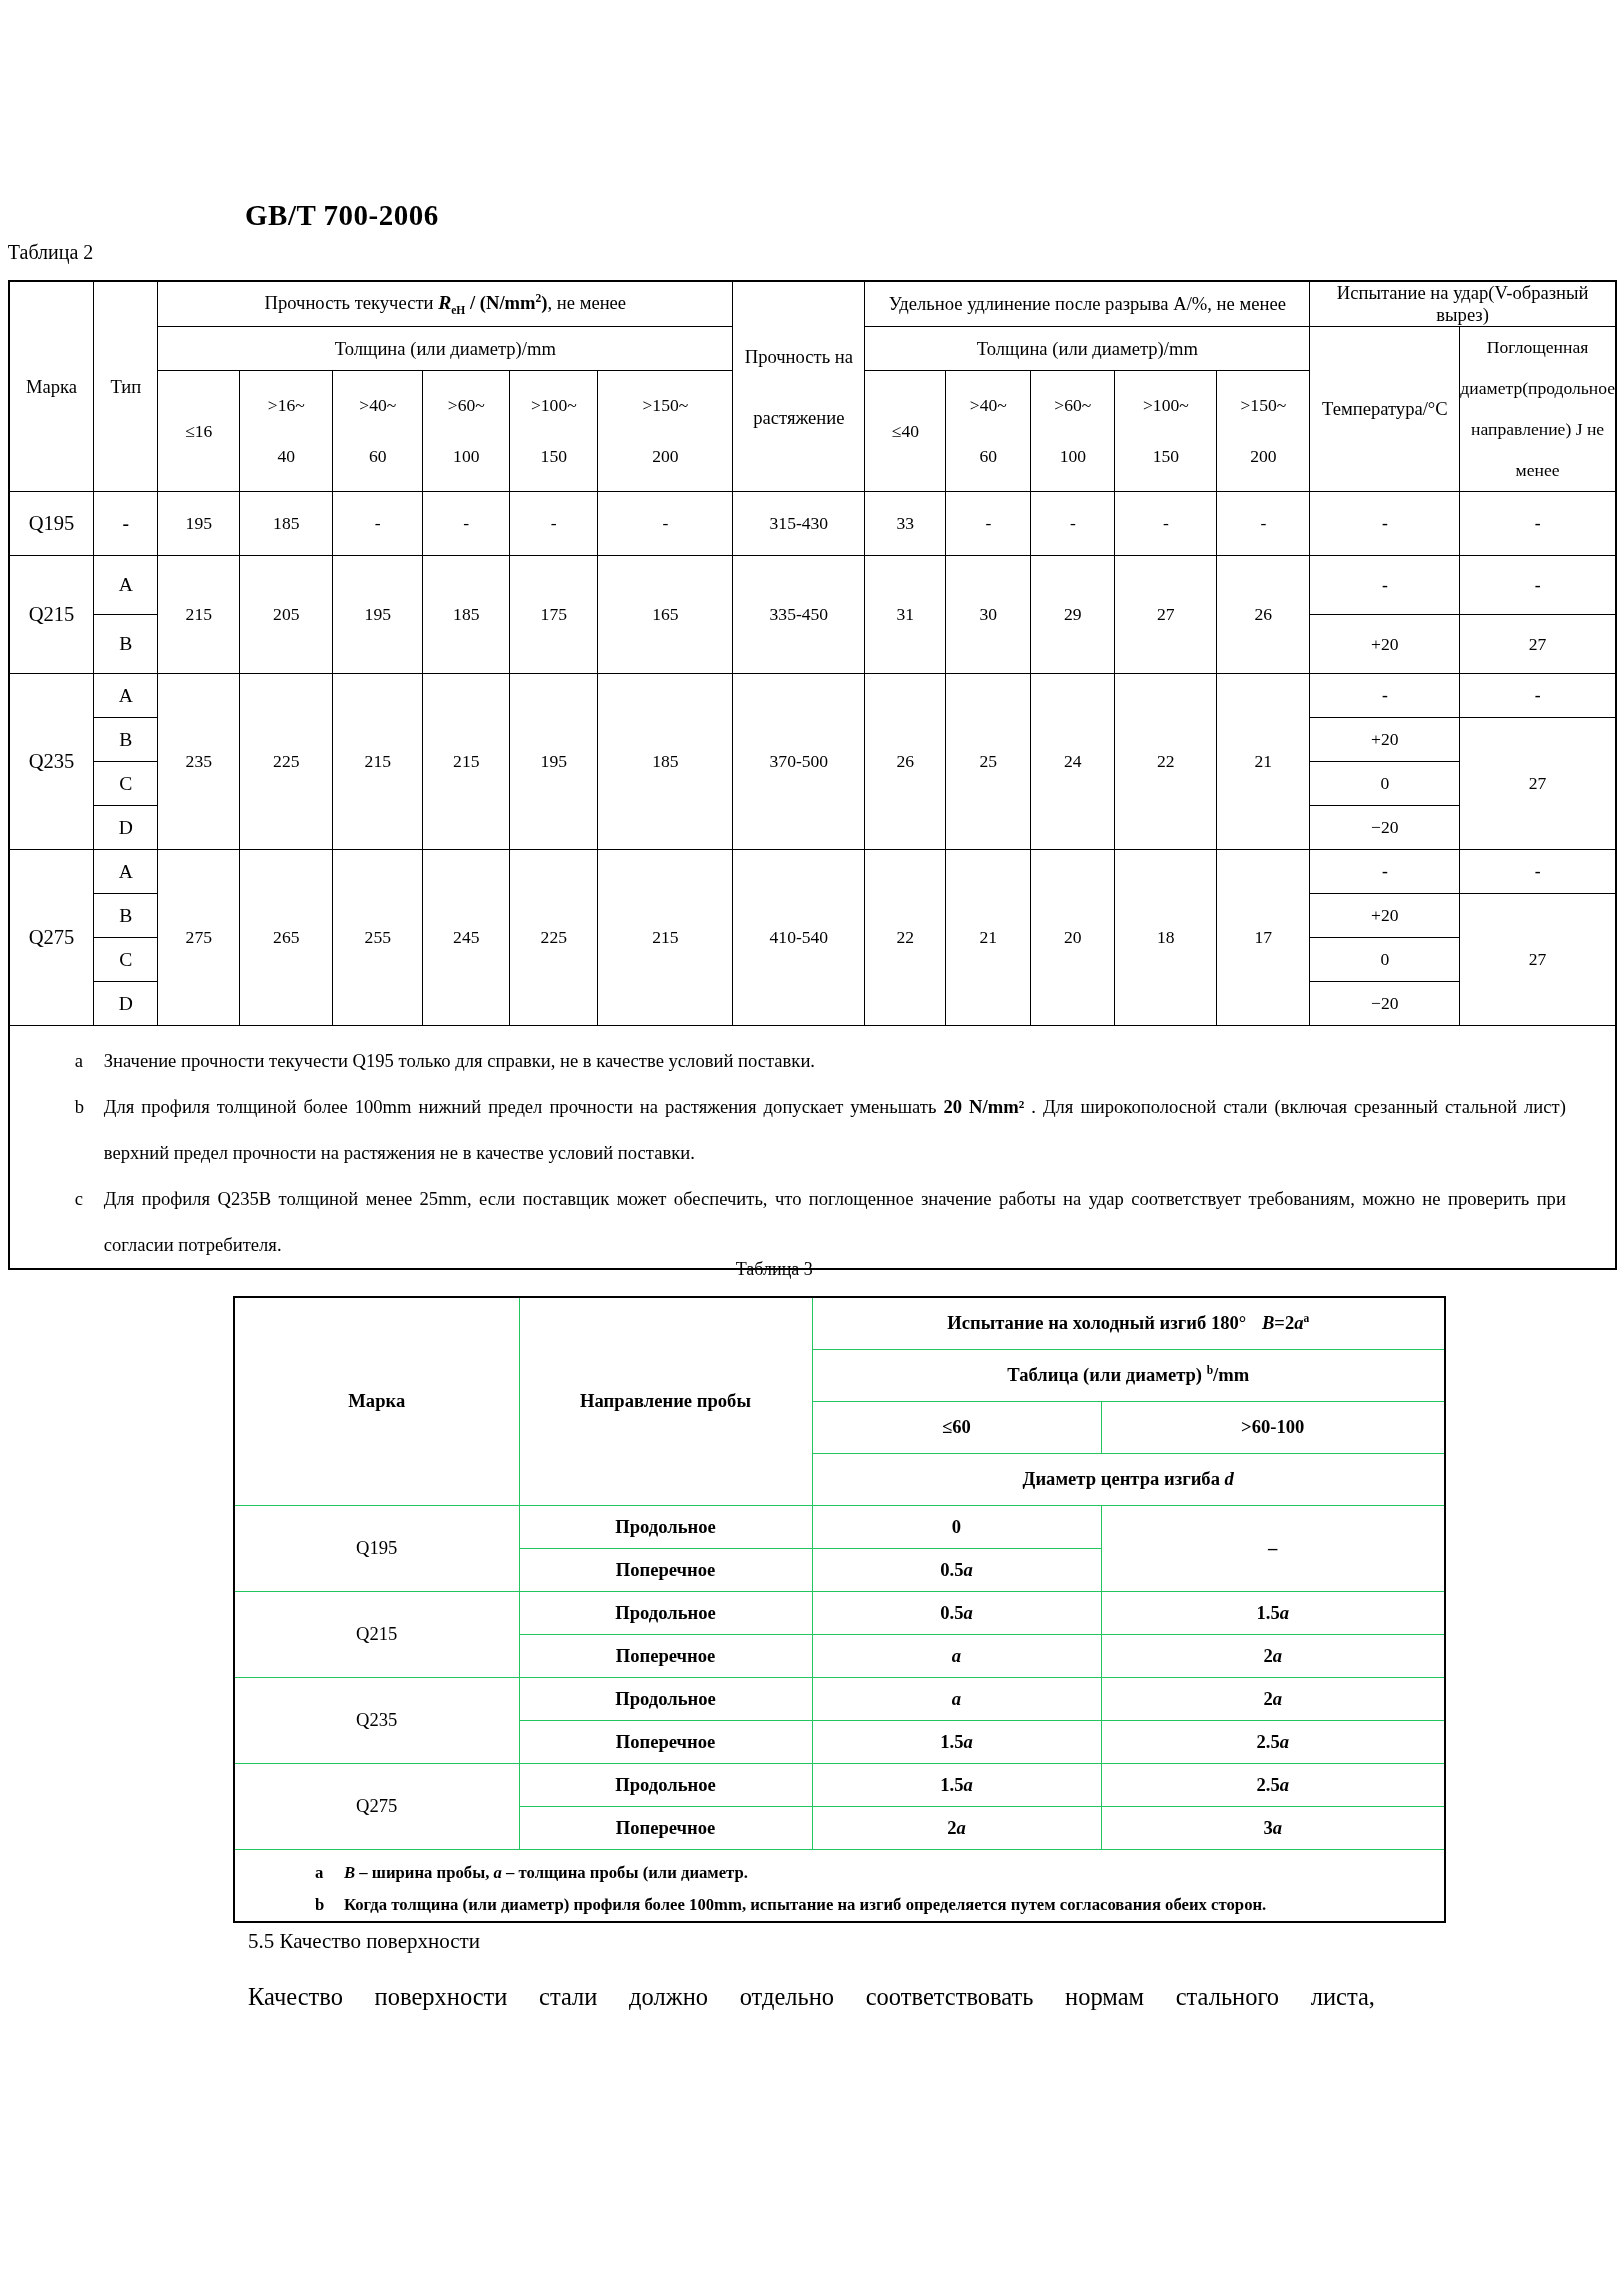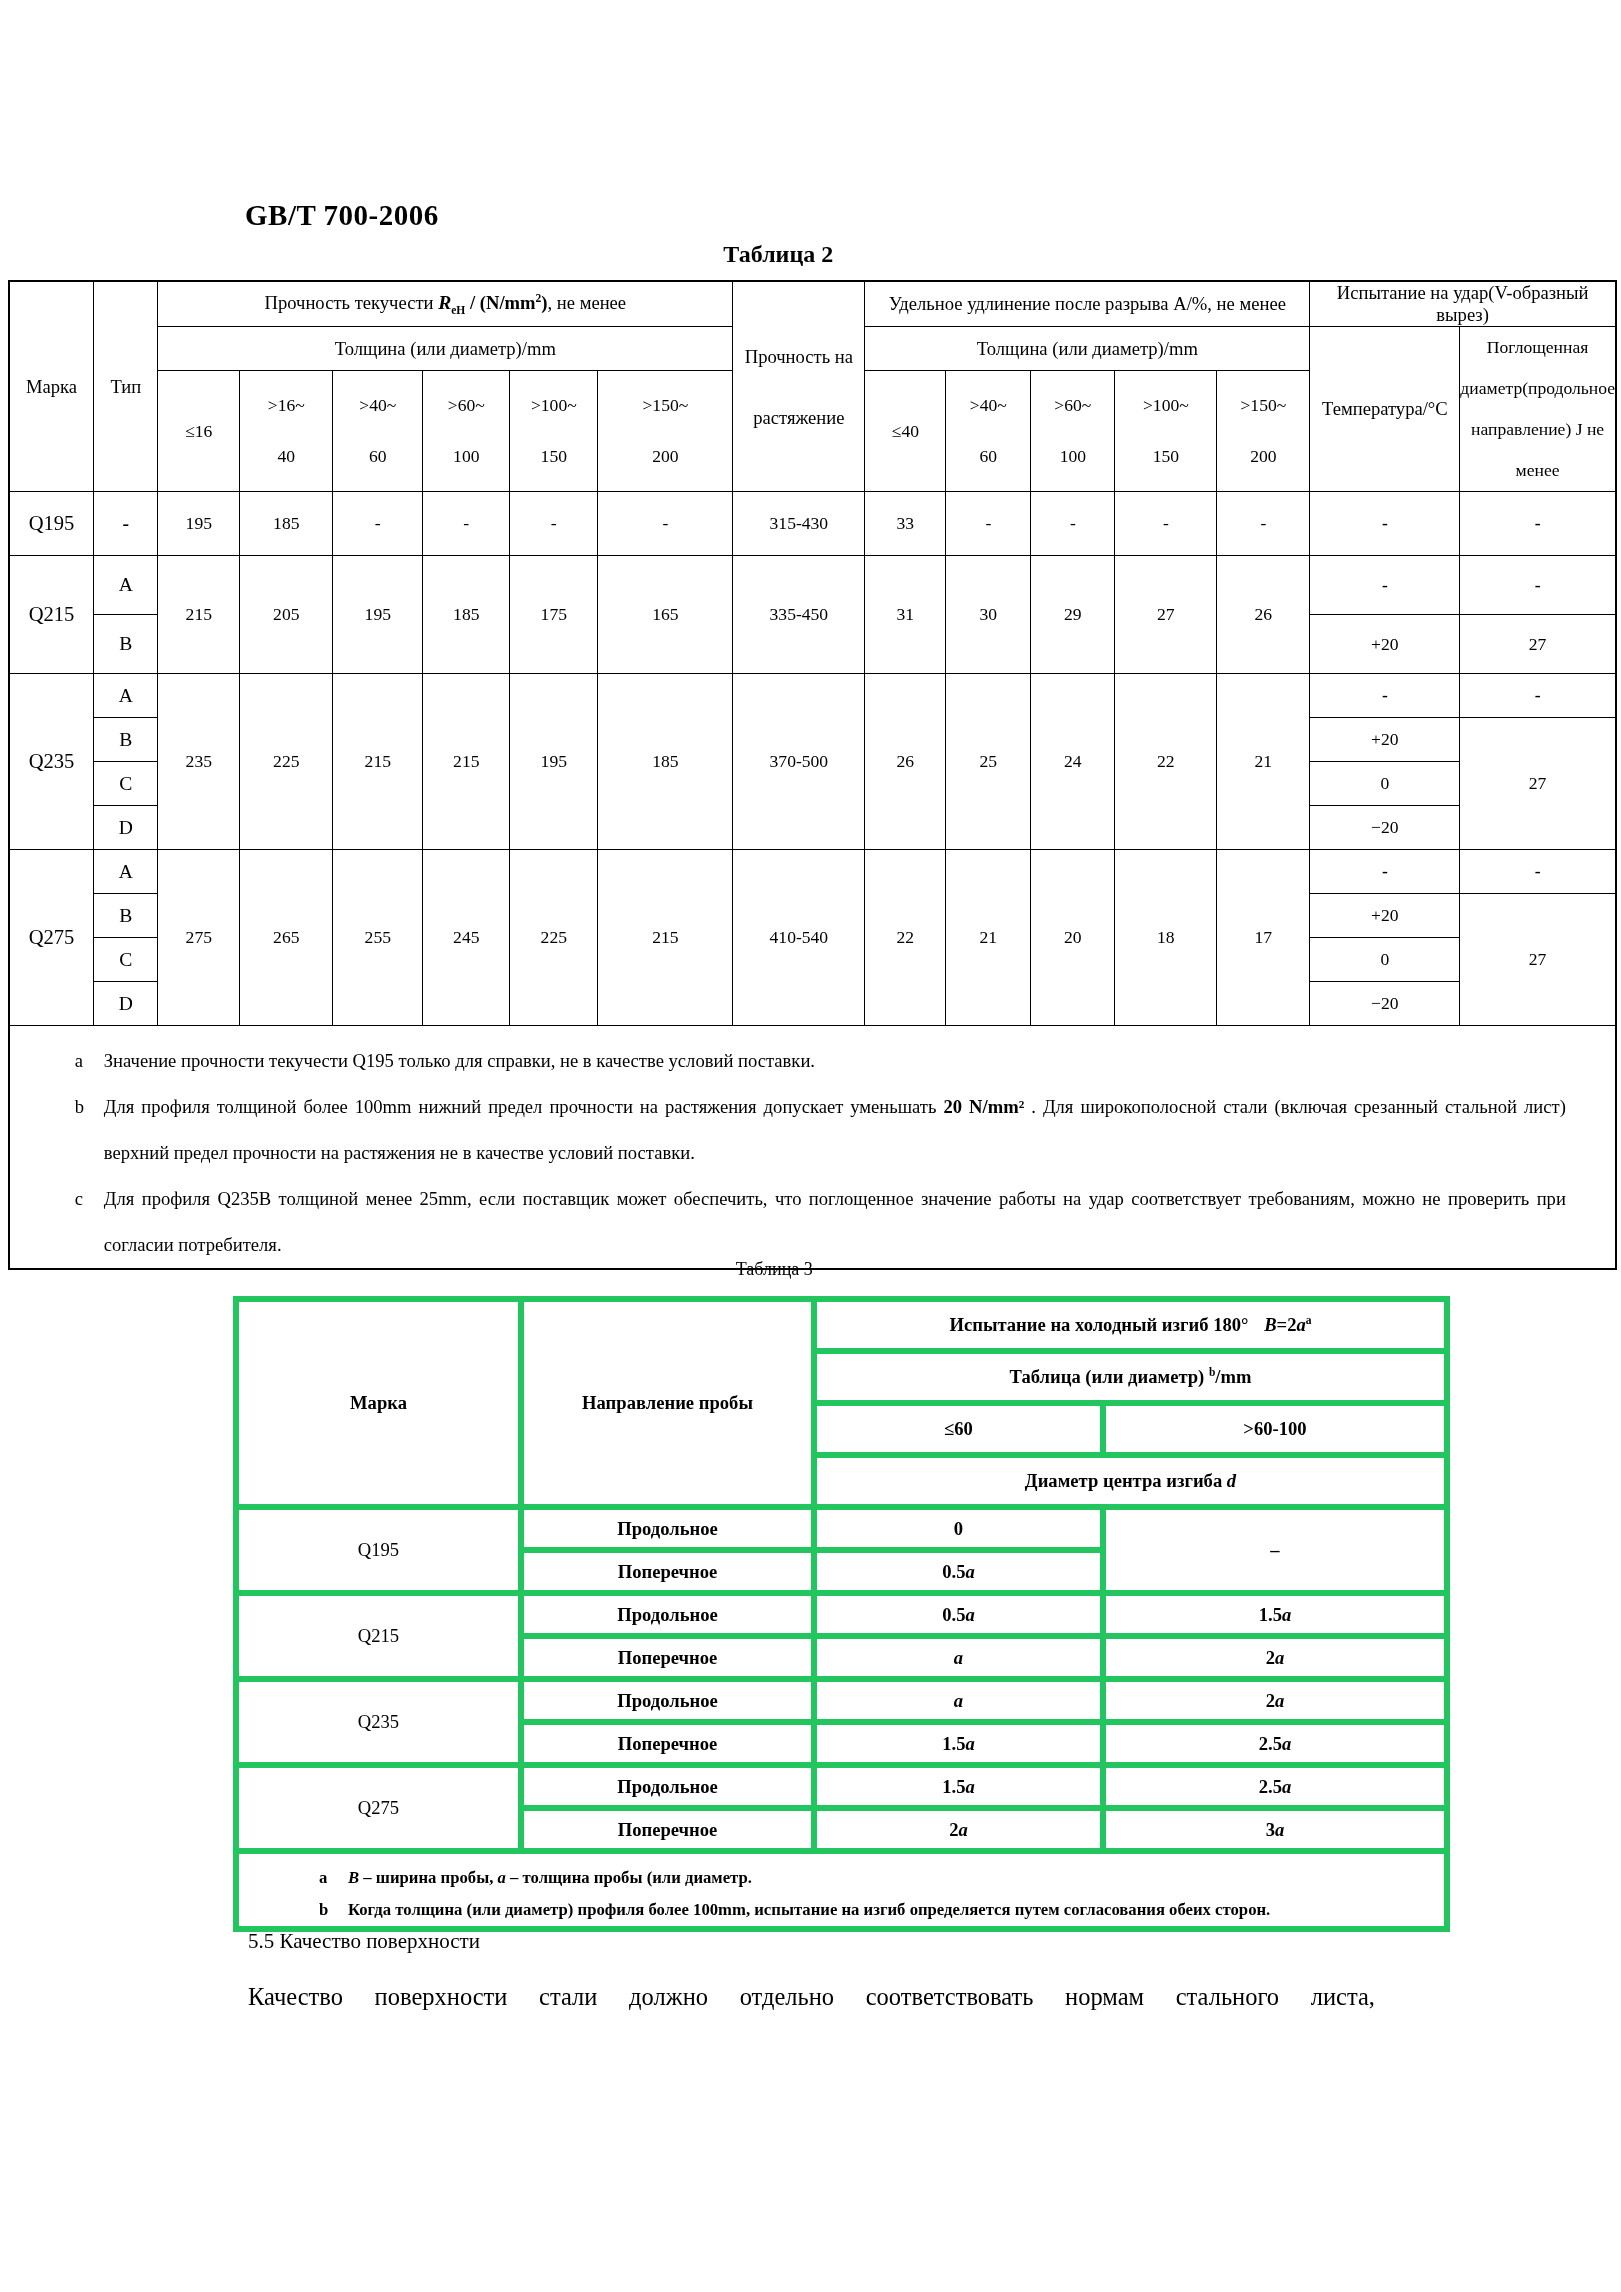--- a/index.html
+++ b/index.html
@@ -1,21 +1,21 @@
 <!DOCTYPE html>
 <html><head>
 <meta charset="utf-8">
 <style>
   html,body{margin:0;padding:0;background:#fff}
   .page{position:relative;width:1621px;height:2293px;background:#fff;color:#000;
         font-family:"Liberation Serif","DejaVu Serif",serif;overflow:hidden}
   .abs{position:absolute}
 
   .doc-title{left:245px;top:199px;font-size:29px;font-weight:bold;letter-spacing:0.5px}
-  .cap2{left:7.8px;top:241px;width:1541px;text-align:center;font-size:24px;font-weight:bold}
+  .cap2{left:7.8px;top:241px;width:1541px;font-size:20px;font-weight:normal}
   .cap3{left:7.8px;top:1259px;width:1533px;text-align:center;font-size:18px}
 
   table{border-collapse:collapse;table-layout:fixed}
   td{padding:0;text-align:center;vertical-align:middle;overflow:hidden}
 
   
   .t2{left:7.8px;top:280px;width:1609px;border:2px solid #000}
   .t2 td{border:1px solid #000;font-size:17.6px}
   .t2 .hdr{font-size:18.6px}
   .t2 .h1{height:43px}
@@ -36,21 +36,21 @@
   sub{font-size:62%}
   sup{font-size:62%}
   .fnotes{vertical-align:top;text-align:left;padding:11.8px 49px 0 65px}
   .fn{display:flex;align-items:flex-start;line-height:46px;font-size:18.6px}
   .fl{width:29px;flex:none}
   .ft{flex:1;text-align:justify}
   .frm2{font-weight:bold;white-space:nowrap}
 
   
   .t3{left:233px;top:1296px;width:1211px;border:2px solid #000}
-  .t3 td{border:6px solid #22c55e;font-size:18.6px;font-weight:bold}
+  .t3 td{border:1px solid #22c55e;font-size:18.6px;font-weight:bold}
   .t3 .th{height:52px}
   .t3 .dr{height:43px}
   .t3 .grade3{font-weight:normal}
   .frm3{font-weight:bold;white-space:nowrap}
   .bgap{display:inline-block;width:15.7px}
   .fnotes3{vertical-align:top;text-align:left;padding:7.8px 29px 0 80px;height:63px}
   .fn3{display:flex;align-items:flex-start;line-height:32px;font-size:16.7px;font-weight:bold}
   .fl3{width:29px;flex:none}
   .ft3{flex:1}
 

